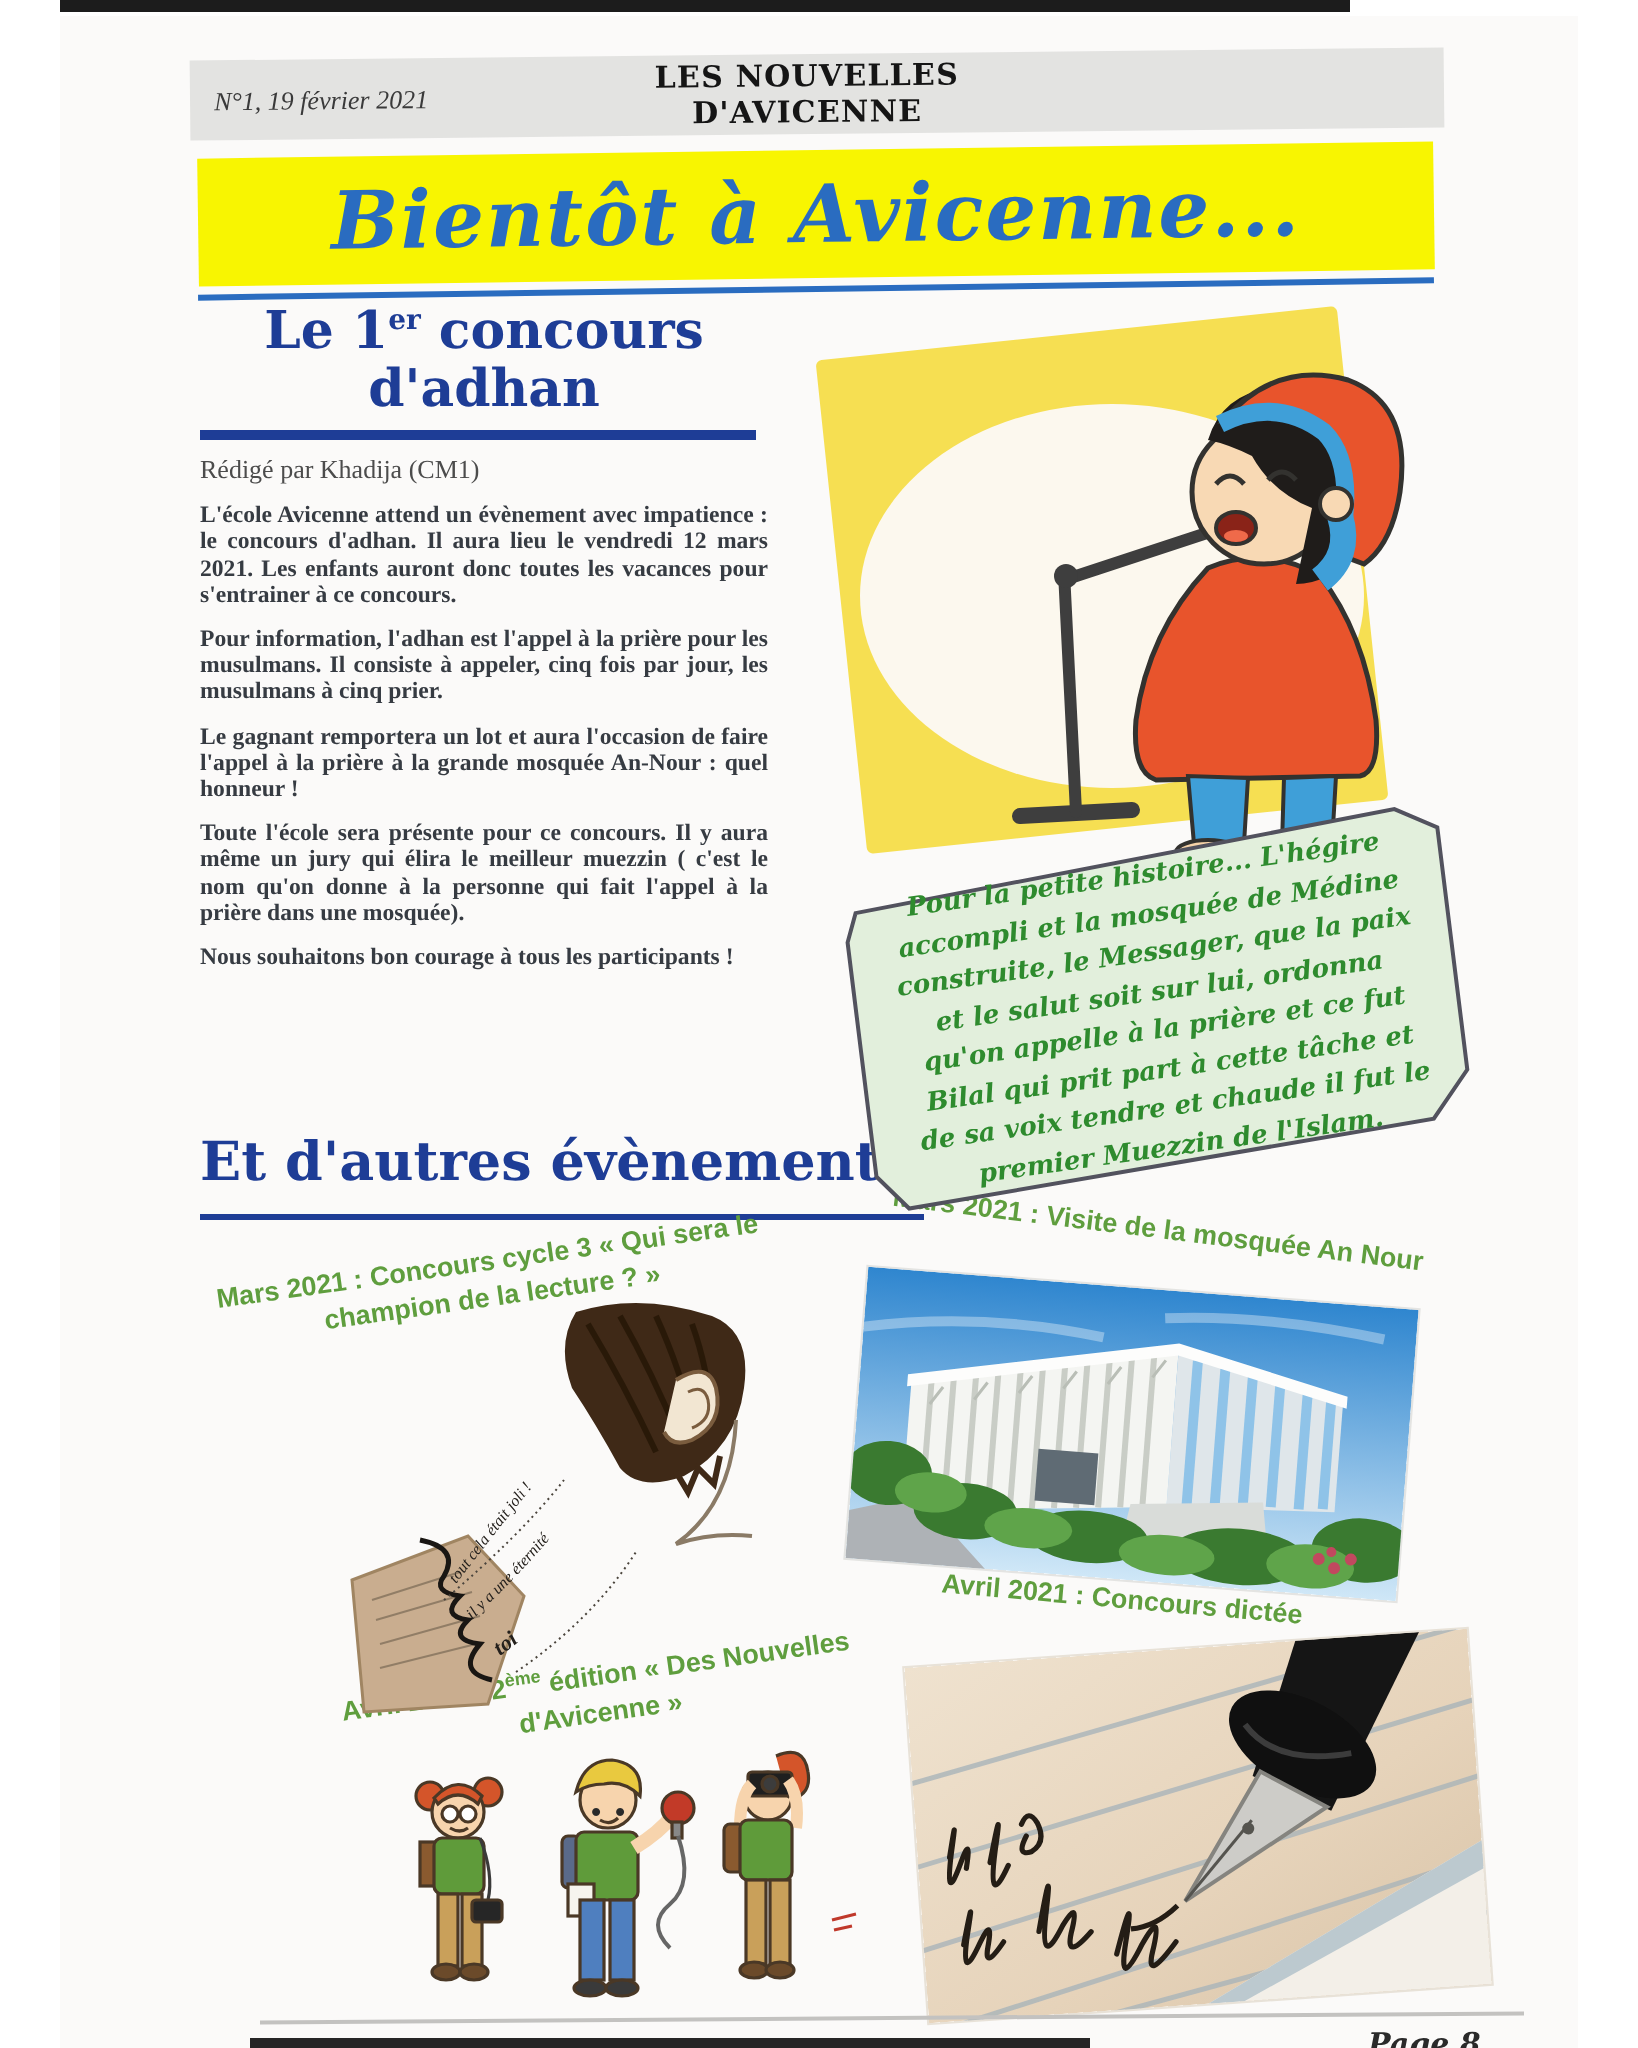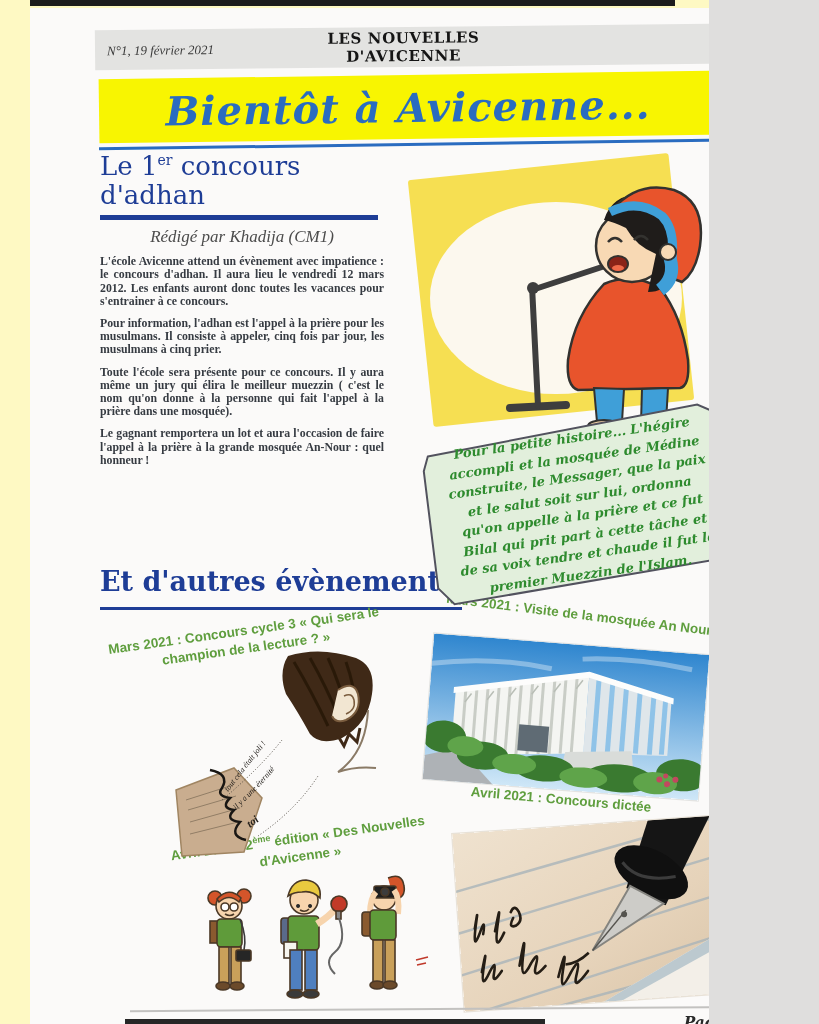--- a/index.html
+++ b/index.html
@@ -1,16 +1,16 @@
 <!DOCTYPE html>
 <html lang="fr"><head>
 <meta charset="utf-8">
 <style>
   html,body{margin:0;padding:0;background:#dfdedd;}
-  .stage{position:relative;width:709px;height:1024px;background:#fef9c3;overflow:hidden;
+  .stage{position:relative;width:819px;height:1024px;background:#ffffff;overflow:hidden;
          font-family:"Liberation Serif",serif;}
   .sheet{position:absolute;left:30px;top:8px;width:759px;height:1016px;background:#fbfaf9;}
   .strip-top{position:absolute;left:30px;top:0;width:645px;height:6px;background:#1c1c1c;}
   .strip-bottom{position:absolute;left:125px;top:1019px;width:420px;height:5px;background:#262626;}
 
   
   .masthead{position:absolute;left:95px;top:27px;width:627px;height:40px;background:#e3e3e1;
             transform:rotate(-0.6deg);}
   .issue{position:absolute;left:12px;top:13px;font-style:italic;font-size:13px;color:#3a3a3a;}
   .masthead-title{position:absolute;left:0;right:10px;top:2px;text-align:center;
@@ -20,25 +20,25 @@
   
   .banner{position:absolute;left:99px;top:75px;width:618px;height:64px;background:#f8f501;
           transform:rotate(-0.8deg);display:flex;align-items:center;justify-content:center;}
   .banner-text{font-family:"DejaVu Serif",serif;font-style:italic;font-weight:bold;
           font-size:40px;color:#2a6cc0;letter-spacing:1px;}
   .banner-underline{position:absolute;left:99px;top:143px;width:618px;height:3px;background:#2a6cc0;
           transform:rotate(-0.8deg);}
 
   
   .article{position:absolute;left:100px;top:152px;width:284px;}
-  .article h1{margin:0 0 6px 0;font-family:"DejaVu Serif",serif;font-weight:normal;
-          font-size:26px;line-height:1.1;color:#1e3d96;}
+  .article h1{margin:0 0 6px 0;font-family:"DejaVu Serif",serif;font-weight:bold;
+          font-size:26px;line-height:1.1;color:#1e3d96;text-align:center;}
   .article h1 sup{font-size:14px;}
   .rule{width:278px;height:5px;background:#1e3d96;margin:0 0 7px 0;}
-  .byline{font-style:italic;font-size:17px;color:#4c4c4c;margin:0 0 8px 0;text-align:center;}
+  .byline{font-size:13px;color:#4c4c4c;margin:0 0 8px 0;}
   .article p{margin:0 0 9px 0;font-size:11.8px;line-height:1.12;font-weight:600;
           color:#363b42;text-align:justify;}
 
   
   .cartoon{position:absolute;left:398px;top:150px;width:322px;height:288px;z-index:1;}
 
   
   .note-wrap{position:absolute;left:424px;top:420px;width:310px;height:170px;
           transform:rotate(-8deg);z-index:2;}
   .note-shape{position:absolute;left:0;top:0;}
@@ -89,24 +89,25 @@
 
   <div class="banner">
     <span class="banner-text">Bientôt à Avicenne...</span>
   </div>
   <div class="banner-underline"></div>
 
   <div class="article">
     <h1><span>Le 1</span><sup>er</sup><span> concours d'adhan</span></h1>
     <div class="rule"></div>
     <div class="byline">Rédigé par Khadija (CM1)</div>
-    <p>L'école Avicenne attend un évènement avec impatience : le concours d'adhan. Il aura lieu le vendredi 12 mars 2012. Les enfants auront donc toutes les vacances pour s'entrainer à ce concours.</p>
+    <p>L'école Avicenne attend un évènement avec impatience : le concours d'adhan. Il aura lieu le vendredi 12 mars 2021. Les enfants auront donc toutes les vacances pour s'entrainer à ce concours.</p>
     <p>Pour information, l'adhan est l'appel à la prière pour les musulmans. Il consiste à appeler, cinq fois par jour, les musulmans à cinq prier.</p>
+    <p>Le gagnant remportera un lot et aura l'occasion de faire l'appel à la prière à la grande mosquée An-Nour : quel honneur !</p>
     <p>Toute l'école sera présente pour ce concours. Il y aura même un jury qui élira le meilleur muezzin ( c'est le nom qu'on donne à la personne qui fait l'appel à la prière dans une mosquée).</p>
-    <p>Le gagnant remportera un lot et aura l'occasion de faire l'appel à la prière à la grande mosquée An-Nour : quel honneur !</p>
+    <p>Nous souhaitons bon courage à tous les participants !</p>
   </div>
 
   <svg class="cartoon" viewBox="0 0 322 288">
     <rect x="22" y="16" width="262" height="248" rx="3" fill="#f6df52" transform="rotate(-6 153 140)"></rect>
     <ellipse cx="158" cy="148" rx="126" ry="96" fill="#fcf8ee"></ellipse>
     <g stroke="#3e3e3e" stroke-linecap="round" fill="none">
       <path d="M112 258 L168 255" stroke-width="8"></path>
       <path d="M140 256 L134 136" stroke-width="6"></path>
       <path d="M134 140 L210 115" stroke-width="6"></path>
     </g>

